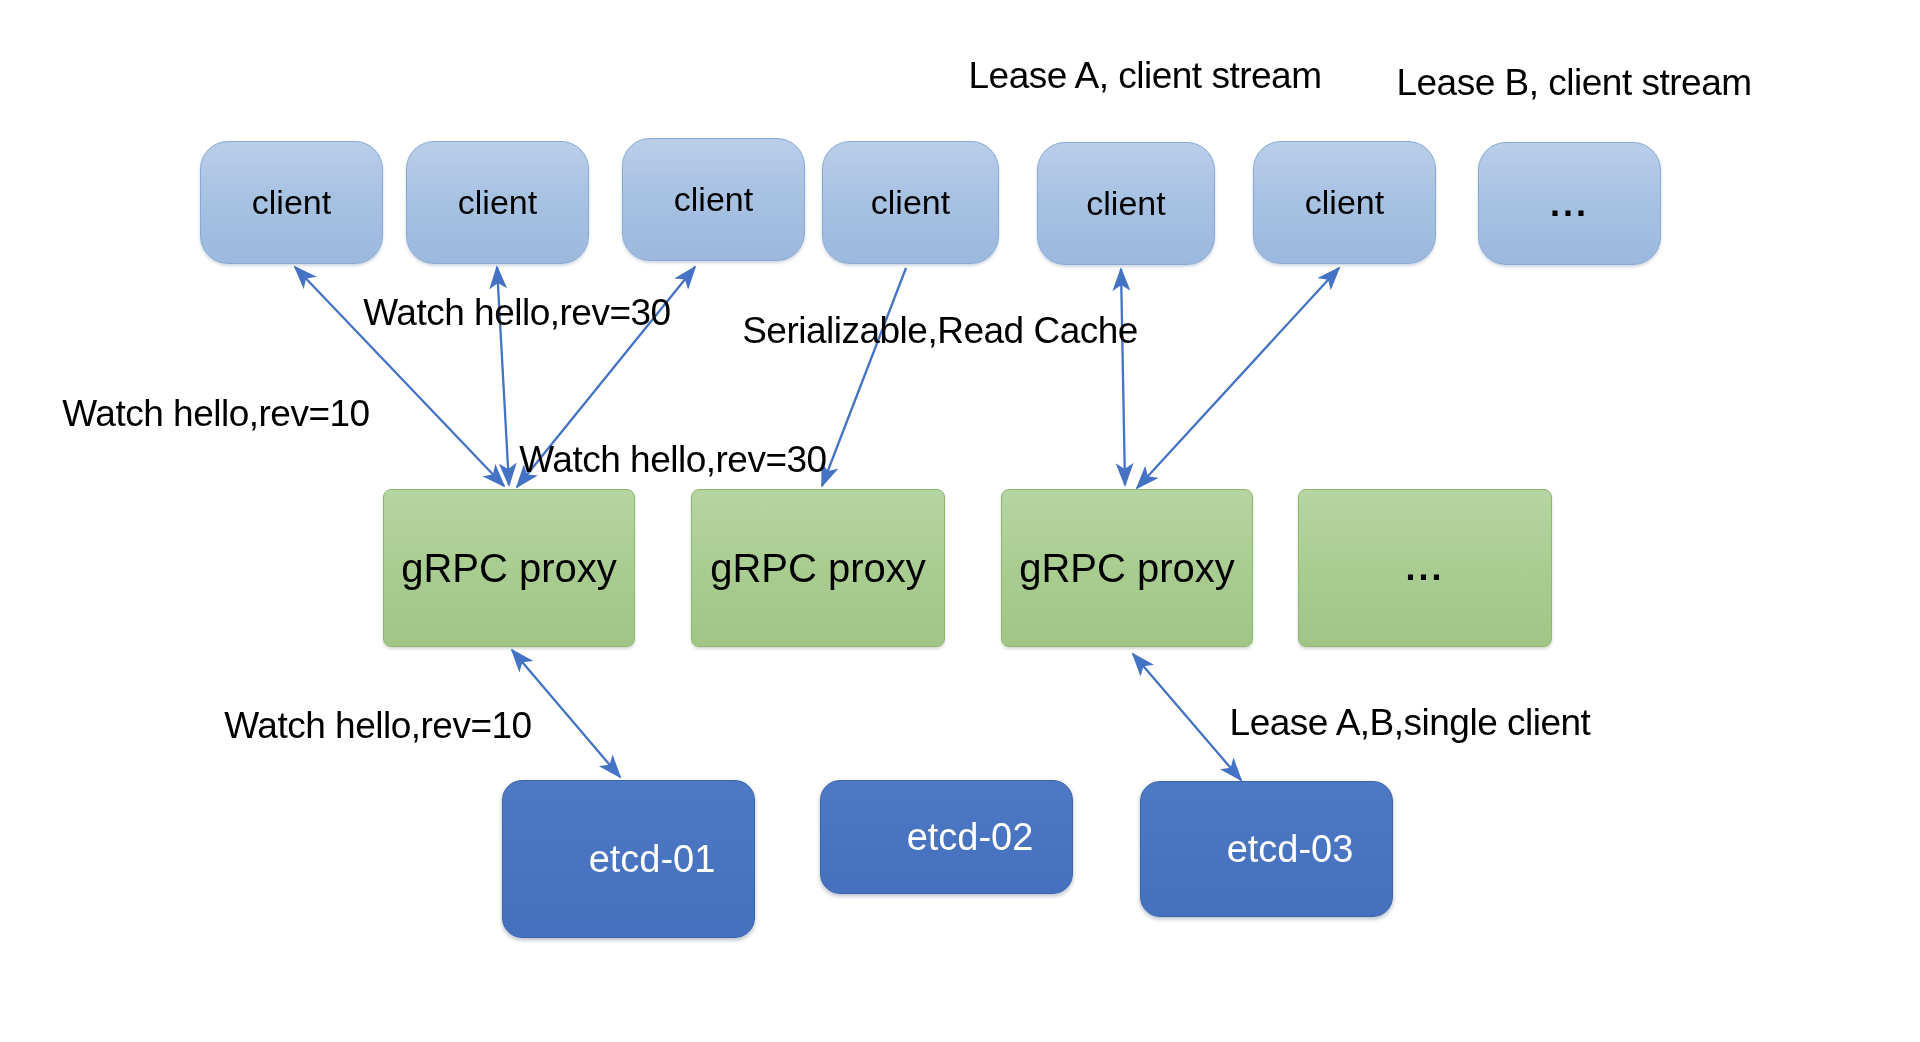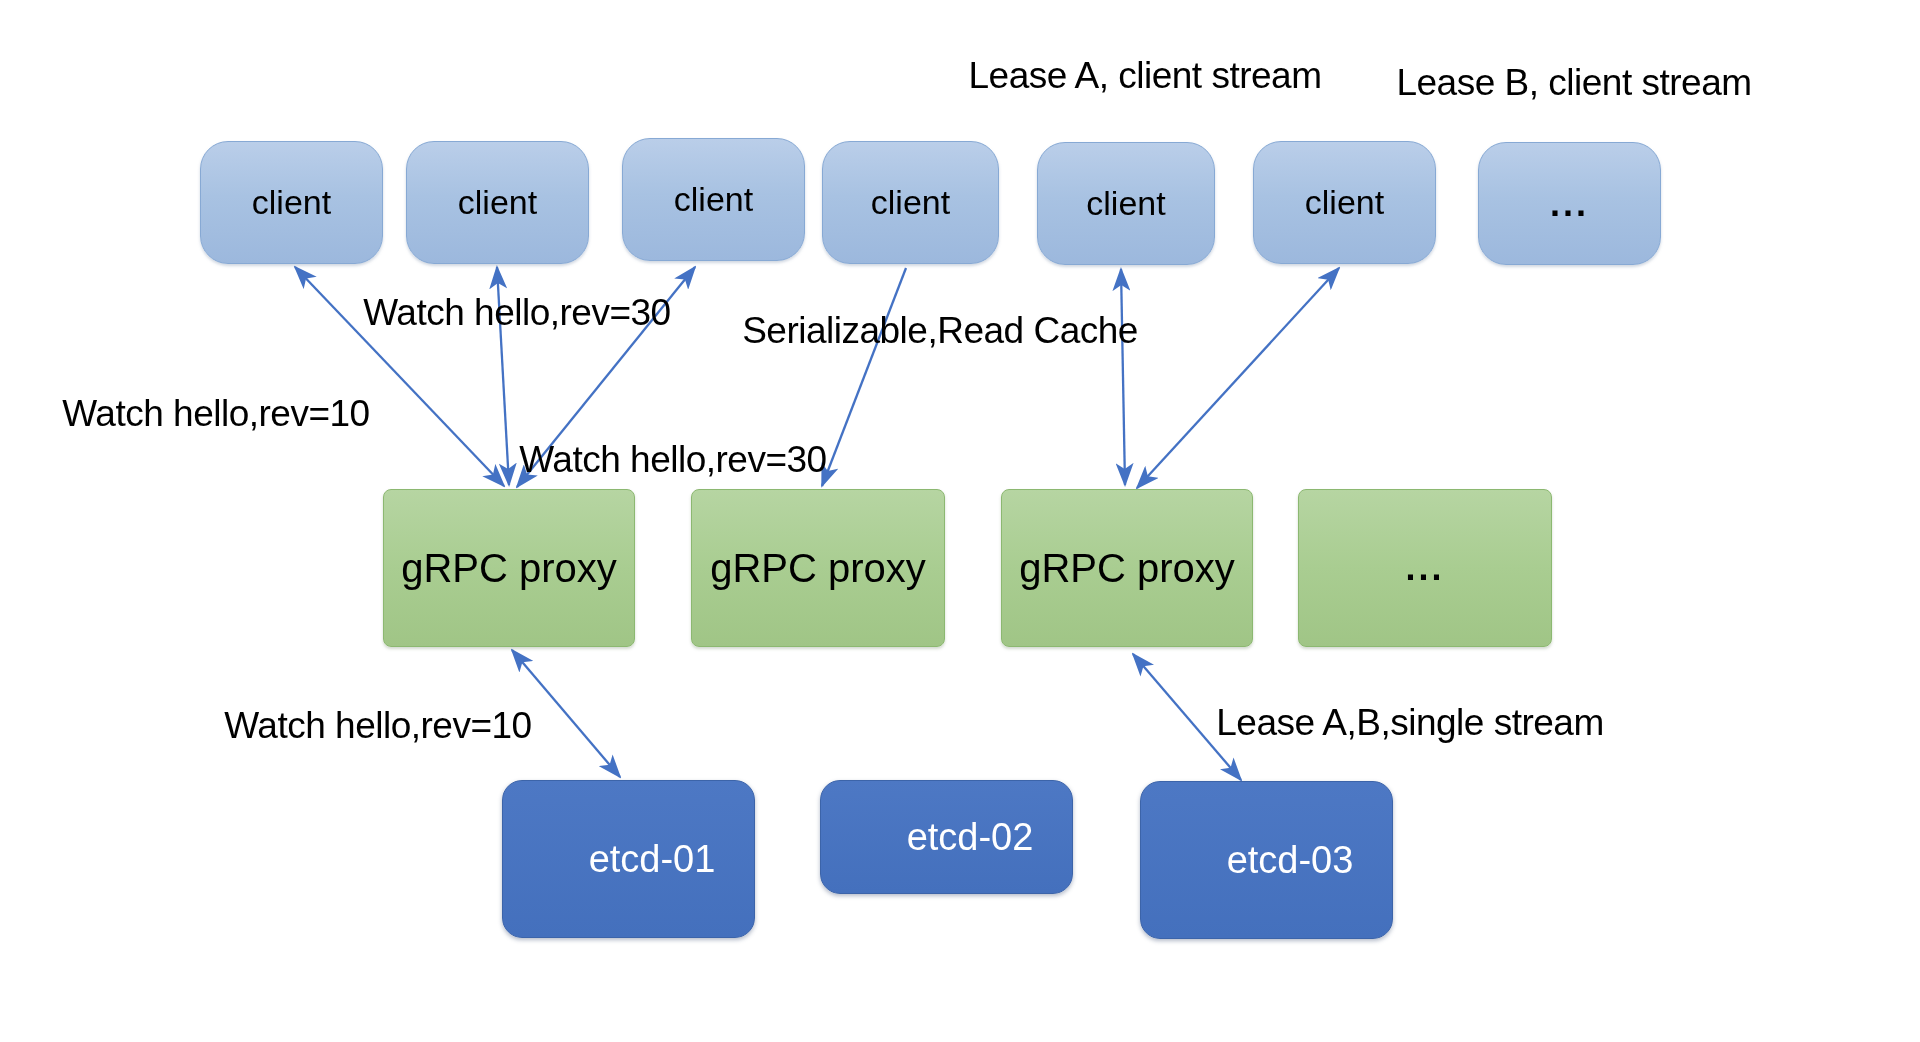--- a/index.html
+++ b/index.html
@@ -130,25 +130,25 @@
     <span>gRPC proxy</span>
   </div>
   <div class="node proxy" style="left:1001px; top:489px; width:252px; height:158px">
     <span>gRPC proxy</span>
   </div>
   <div class="node proxy" style="left:1298px; top:489px; width:254px; height:158px">
     <span class="dots">...</span>
   </div>
 
   <div class="ann" style="left:378px; top:726px">Watch hello,rev=10</div>
-  <div class="ann" style="left:1410px; top:723px">Lease A,B,single stream</div>
+  <div class="ann" style="left:1410px; top:723px">Lease A,B,single client</div>
 
   <div class="node etcd" style="left:502px; top:780px; width:253px; height:158px">
     <span>etcd-01</span>
   </div>
   <div class="node etcd" style="left:820px; top:780px; width:253px; height:114px">
     <span>etcd-02</span>
   </div>
-  <div class="node etcd" style="left:1140px; top:781px; width:253px; height:158px">
+  <div class="node etcd" style="left:1140px; top:781px; width:253px; height:136px">
     <span>etcd-03</span>
   </div>
 
 </div>
 
 </body></html>

